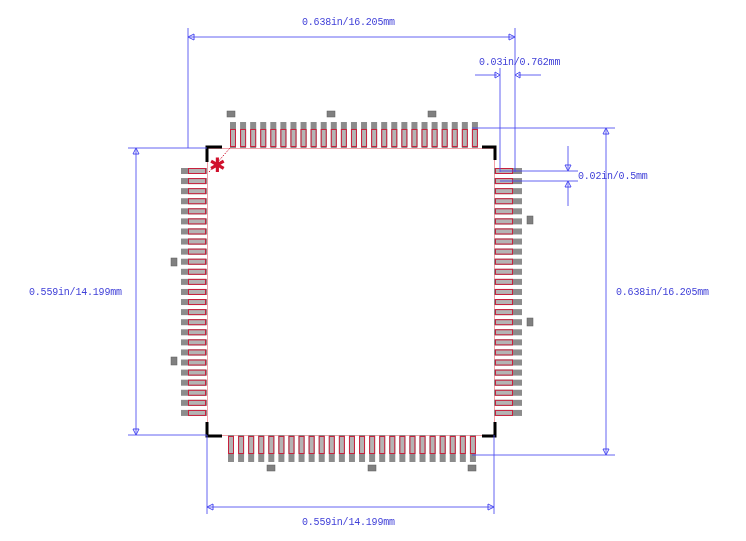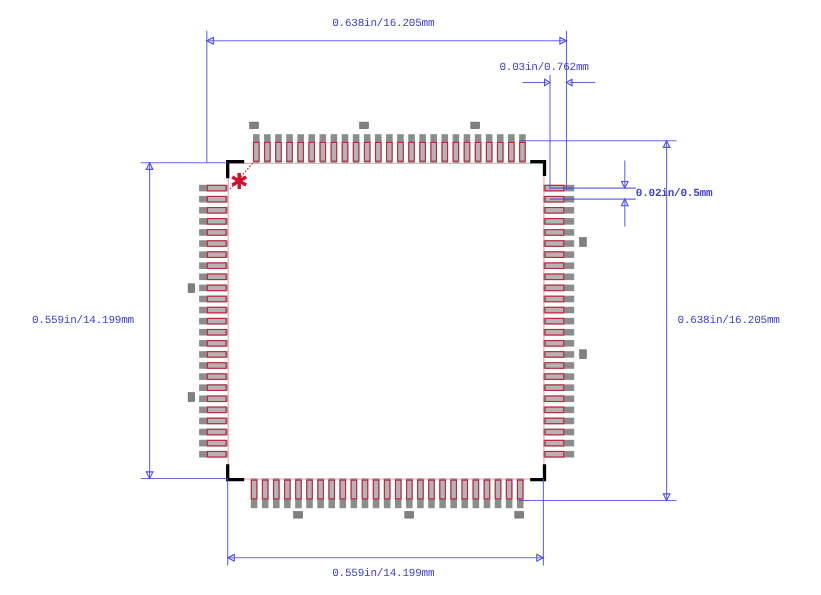--- a/index.html
+++ b/index.html
@@ -257,18 +257,18 @@
       <polygon points="136,148 133,154 139,154" fill="none" stroke="#4b4bf0" stroke-width="1"></polygon>
       <polygon points="136,435 133,429 139,429" fill="none" stroke="#4b4bf0" stroke-width="1"></polygon>
       <line x1="207" y1="435" x2="207" y2="514" stroke="#4b4bf0" stroke-width="1" opacity="0.85"></line>
       <line x1="494" y1="435" x2="494" y2="514" stroke="#4b4bf0" stroke-width="1" opacity="0.85"></line>
       <line x1="207" y1="507" x2="494" y2="507" stroke="#4b4bf0" stroke-width="1" opacity="0.85"></line>
       <polygon points="207,507 213,504 213,510" fill="none" stroke="#4b4bf0" stroke-width="1"></polygon>
       <polygon points="494,507 488,504 488,510" fill="none" stroke="#4b4bf0" stroke-width="1"></polygon>
     </svg>
 
   <div class="dim-label" style="left:302px; top:16px;">0.638in/16.205mm</div>
-  <div class="dim-label" style="left:454px; top:56px;">0.03in/0.762mm</div>
-  <div class="dim-label" style="left:578px; top:170px;font-weight:bold;">0.02in/0.5mm</div>
+  <div class="dim-label" style="left:479px; top:56px;">0.03in/0.762mm</div>
+  <div class="dim-label" style="left:578px; top:170px;">0.02in/0.5mm</div>
   <div class="dim-label" style="left:29px; top:286px;">0.559in/14.199mm</div>
   <div class="dim-label" style="left:616px; top:286px;">0.638in/16.205mm</div>
   <div class="dim-label" style="left:302px; top:516px;">0.559in/14.199mm</div>
 </div>
 
 </body></html>

